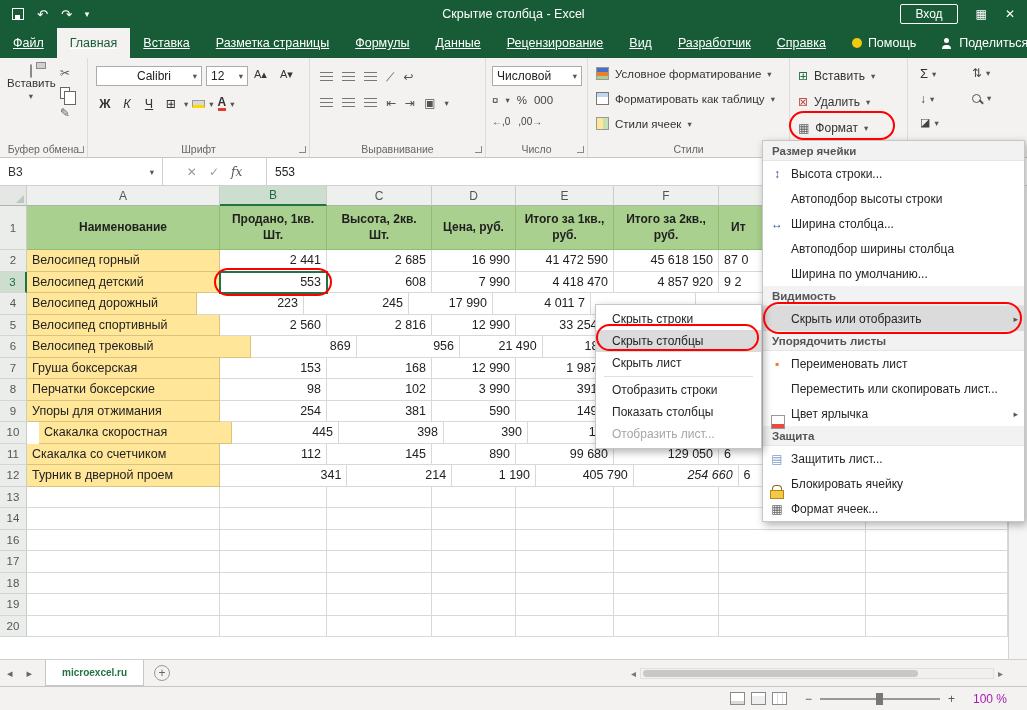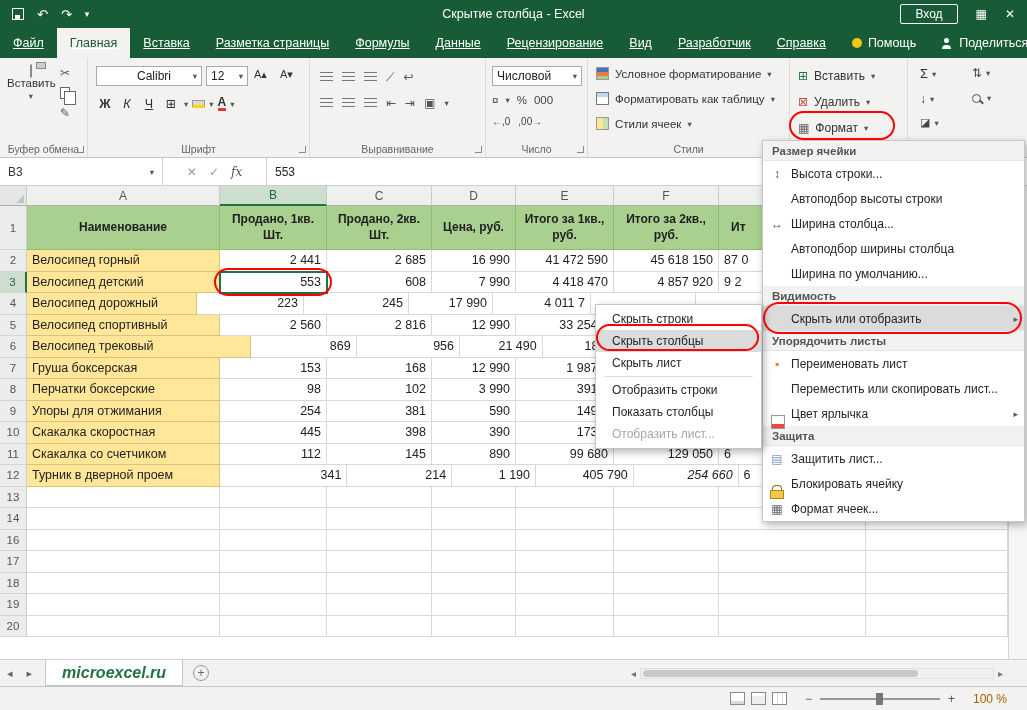--- a/index.html
+++ b/index.html
@@ -115,39 +115,39 @@
 .smitem.dis{color:#A6A6A6;}
 .msep{height:1px;background:#E0E0E0;margin:2px 8px;}
 
 
 .oval{position:absolute;border:2.5px solid #FF0000;border-radius:16px;z-index:50;pointer-events:none;}
 
 
 .sheettabs{position:absolute;top:659px;left:0;right:0;height:27px;background:#F3F2F1;border-top:1px solid #D0D0D0;display:flex;align-items:stretch;}
 .snav{display:flex;align-items:center;padding:0 7px;color:#666;font-size:11px;}
 .sheettab{background:#fff;border:1px solid #C6C6C6;border-top:none;display:flex;align-items:center;padding:0 16px;margin-left:6px;}
-.sheettab span{color:#217346;font-weight:bold;font-size:16px;font-style:italic;}
+.sheettab span{color:#217346;font-weight:bold;font-size:10px;}
 .addsheet{display:flex;align-items:center;margin-left:10px;color:#666;}
 .addsheet i{font-style:normal;width:16px;height:16px;border:1px solid #999;border-radius:50%;display:flex;align-items:center;justify-content:center;font-size:12px;}
 .hscroll{margin-left:auto;width:400px;display:flex;align-items:center;padding-right:20px;}
 .harrow{color:#777;font-size:10px;padding:0 4px;}
 .htrack{flex:1;height:11px;background:#F0F0F0;border:1px solid #E0E0E0;position:relative;}
 .hthumb{position:absolute;left:2px;top:1px;height:7px;width:78%;background:#C8C8C8;border-radius:4px;}
 
 
 .statusbar{position:absolute;top:686px;left:0;right:0;height:24px;background:#F3F2F1;border-top:1px solid #C6C6C6;display:flex;align-items:center;}
 .views{margin-left:730px;display:flex;gap:6px;align-items:center;}
 .vicon{width:15px;height:13px;border:1px solid #8a8a8a;background:#fff;display:inline-block;}
 .vicon.v1{background:linear-gradient(#fff 70%,#d9d9d9 70%);}
 .vicon.v2{background:linear-gradient(#fff 30%,#eee 30%);}
 .vicon.v3{background:repeating-linear-gradient(90deg,#fff 0 4px,#ddd 4px 5px);}
 .zoomctl{display:flex;align-items:center;gap:8px;margin-left:18px;color:#555;}
 .ztrack{width:120px;height:2px;background:#999;position:relative;}
 .zthumb{position:absolute;left:56px;top:-5px;width:7px;height:12px;background:#777;}
-.zlevel{font-size:12px;color:#a16207;min-width:44px;text-align:right;}
+.zlevel{font-size:12px;color:#a21caf;min-width:44px;text-align:right;}
 </style>
 </head>
 <body>
 
 <div id="app">
 
   <div class="titlebar">
     <div class="qat">
       <span class="saveicon"></span>
       <span>↶</span>
@@ -359,21 +359,21 @@
           <div class="gch" style="width: 147px;">G</div>
           <div class="gch" style="width: 142px;">H</div>
         </div>
     </div>
     <div>
         <div class="grow hrow">
           <div class="rnum">1</div>
           <div class="cell ghdr" style="width: 193px;">Наименование</div>
           <div class="cell ghdr" style="width: 107px;">Продано, 1кв.
 Шт.</div>
-          <div class="cell ghdr" style="width: 105px;">Продано, 2кв.
+          <div class="cell ghdr" style="width: 105px;">Высота, 2кв.
 Шт.</div>
           <div class="cell ghdr" style="width: 84px;">Цена, руб.</div>
           <div class="cell ghdr" style="width: 98px;">Итого за 1кв.,
 руб.</div>
           <div class="cell ghdr" style="width: 105px;">Итого за 2кв.,
 руб.</div>
           <div class="cell ghdr gleft" style="width: 147px;">Ит</div>
           <div class="cell ghdr" style="width: 142px;"></div>
         </div>
         <div class="grow">
@@ -459,21 +459,21 @@
           <div class="cell num" style="width: 107px;">254</div>
           <div class="cell num" style="width: 105px;">381</div>
           <div class="cell num" style="width: 84px;">590</div>
           <div class="cell num" style="width: 98px;">149 8</div>
           <div class="cell num" style="width: 105px;"></div>
           <div class="cell numleft" style="width: 147px;"></div>
           <div class="cell num" style="width: 142px;"></div>
         </div>
         <div class="grow">
           <div class="rnum">10</div>
-          <div class="cell name" style="width: 193px;">Скакалка скоростная</div>
+          <div class="cell name" style="width: 193px; margin-left: 12px;">Скакалка скоростная</div>
           <div class="cell num" style="width: 107px;">445</div>
           <div class="cell num" style="width: 105px;">398</div>
           <div class="cell num" style="width: 84px;">390</div>
           <div class="cell num" style="width: 98px;">173 5</div>
           <div class="cell num" style="width: 105px;"></div>
           <div class="cell numleft" style="width: 147px;"></div>
           <div class="cell num" style="width: 142px;"></div>
         </div>
         <div class="grow">
           <div class="rnum">11</div>

